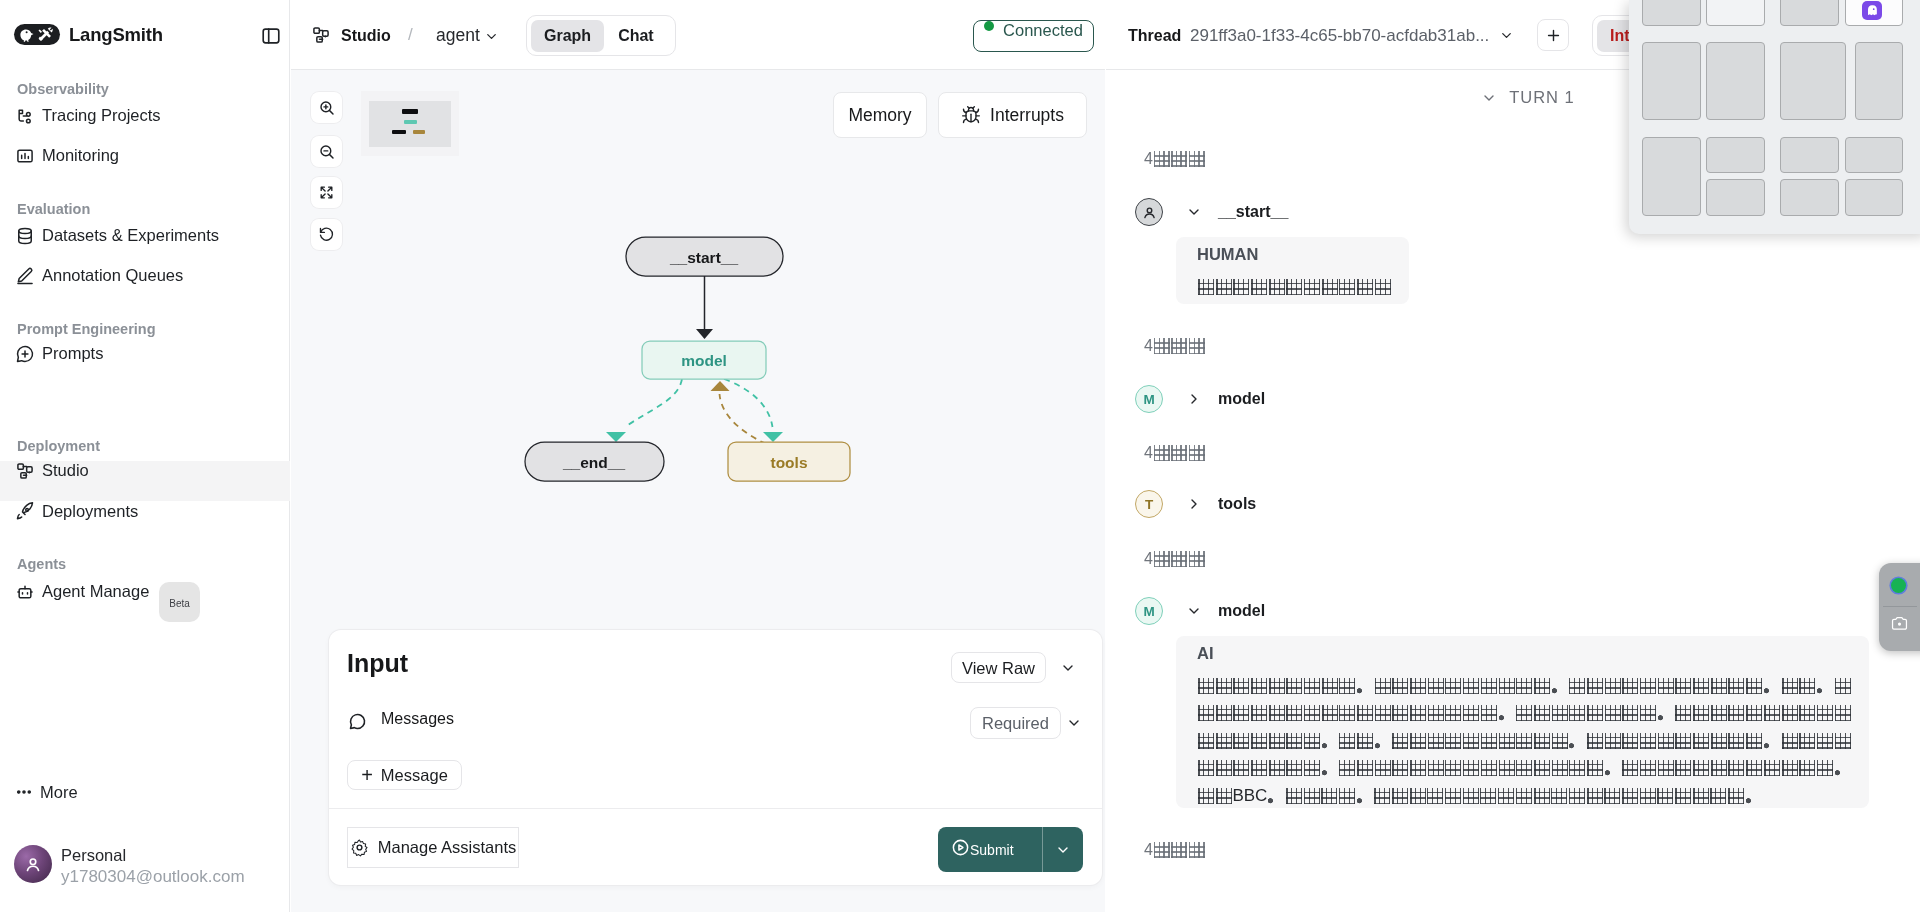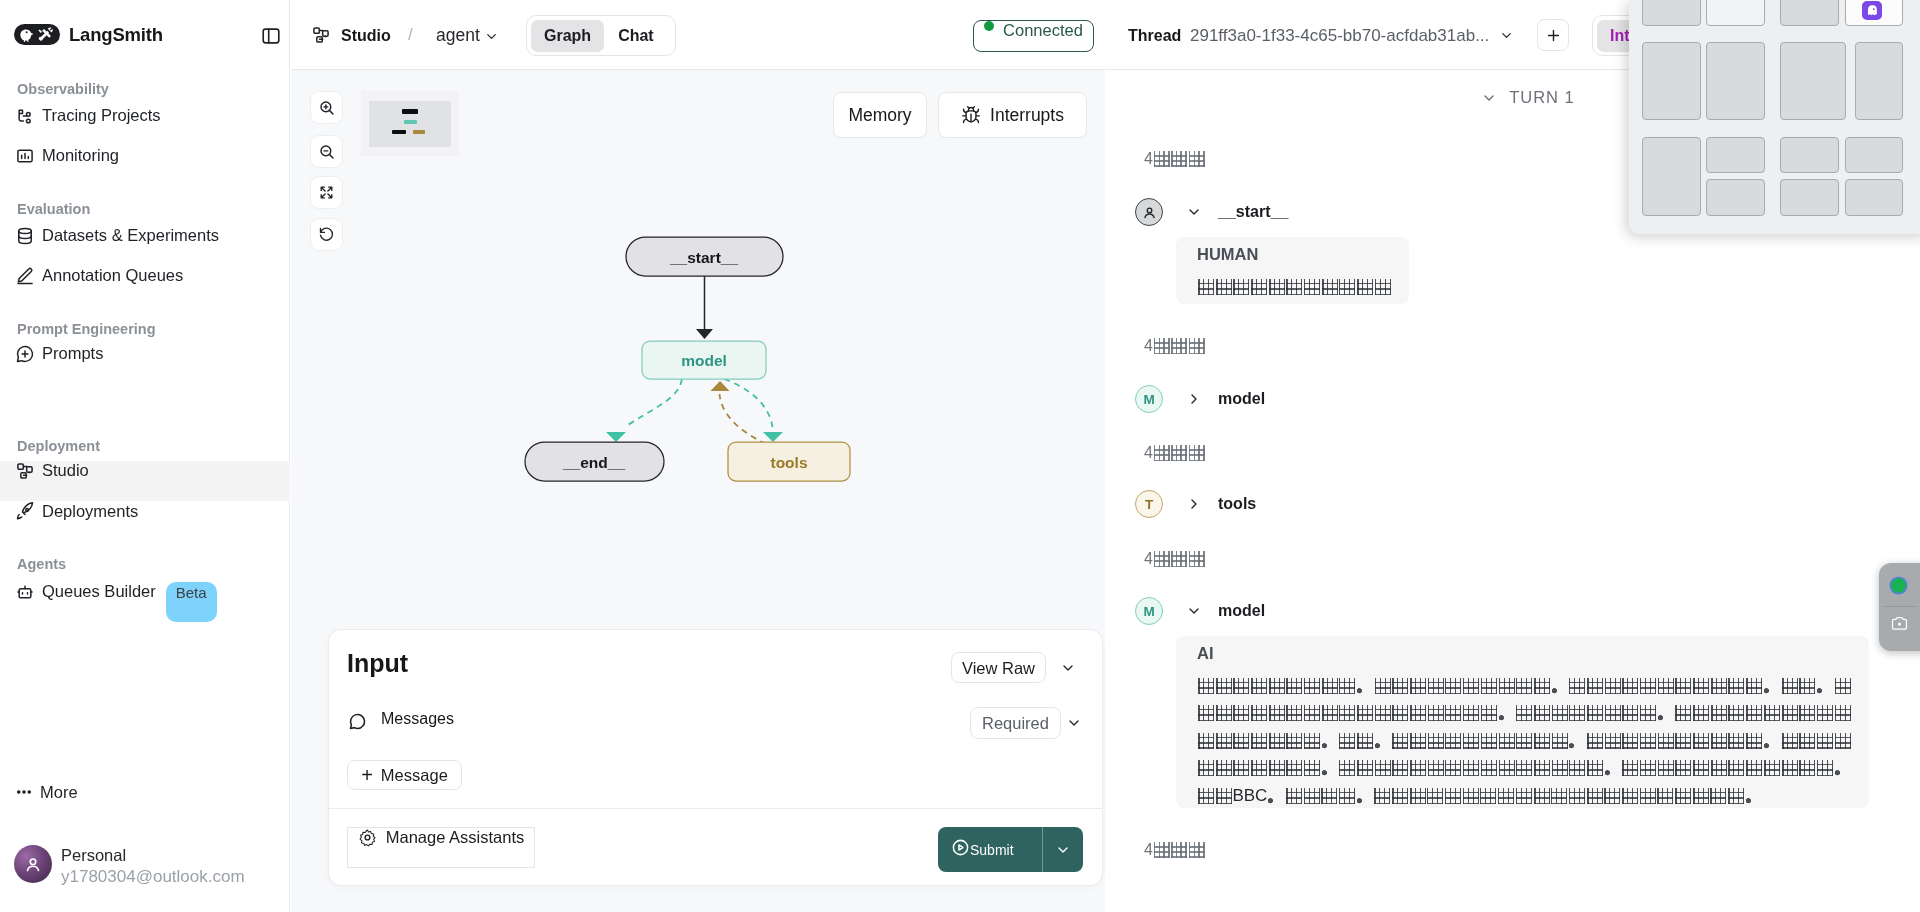--- a/index.html
+++ b/index.html
@@ -13,21 +13,21 @@
 
 
 #sidebar{position:absolute;left:0;top:0;width:290px;height:912px;background:#fff;border-right:1px solid #e7e8ea}
 #sidebar .logo{position:absolute;left:14px;top:24px;width:46px;height:21px;background:#1c1e21;border-radius:10.5px}
 #sidebar .brand{position:absolute;left:69px;top:24px;font-size:18.5px;font-weight:700;color:#17181a;letter-spacing:-.2px}
 #sidebar .paneltoggle{position:absolute;left:260px;top:25px}
 .shead{position:absolute;left:17px;font-size:14.5px;font-weight:700;color:#8b9097}
 .srow{position:absolute;left:0;width:290px;height:40px;display:flex;padding-left:15px;font-size:16.5px;color:#1e2125}
 .srow svg{flex:0 0 auto;margin-right:7px}
 .srow.sel{background:#f4f4f5}
-.badge{margin-left:10px;background:#7dd3fc;border-radius:10px;font-size:15px;color:#3f4046;padding:2px 10px 3px}
+.badge{margin-left:10px;background:#e5e5e5;border-radius:10px;font-size:10px;color:#3f4046;padding:16px 10px 3px}
 #user{position:absolute;left:14px;top:845px;width:270px}
 #user .av{position:absolute;left:0;top:0;width:38px;height:38px;border-radius:50%;background:radial-gradient(circle at 32% 30%,#9b6aa8 0%,#6e4579 45%,#3d2545 100%)}
 #user .n1{position:absolute;left:47px;top:1px;font-size:16.5px;color:#26282c}
 #user .n2{position:absolute;left:47px;top:22px;font-size:17px;color:#9ba1a8}
 
 
 #main{position:absolute;left:291px;top:0;width:814px;height:912px;background:#f7f8fa}
 #mhead{position:absolute;left:0;top:0;width:814px;height:70px;background:#fff;border-bottom:1px solid #e7e8ea}
 #mhead .t1{position:absolute;left:50px;top:27px;font-size:16px;font-weight:700;color:#17181a}
 #mhead .sl{position:absolute;left:117px;top:25px;font-size:17px;color:#b4b8bd}
@@ -45,32 +45,32 @@
 #minimap i{position:absolute;border-radius:1px}
 .mbtn{position:absolute;top:92px;height:46px;background:#fff;border:1px solid #e7e8ea;border-radius:8px;display:flex;align-items:center;justify-content:center;font-size:17.5px;color:#17181a}
 
 #input{position:absolute;left:38px;top:630px;width:773px;height:255px;background:#fff;border-radius:12px;box-shadow:0 0 0 1px #ececee,0 2px 6px rgba(0,0,0,.04)}
 #input .title{position:absolute;left:18px;top:19px;font-size:25px;font-weight:700;color:#17181a}
 #input .vraw{position:absolute;left:622px;top:22px;width:95px;height:31px;border:1px solid #e5e5e8;border-radius:8px;text-align:center;line-height:30px;font-size:16.5px;color:#1b1d20}
 #input .msgs{position:absolute;left:19px;top:80px;font-size:16px;font-weight:400;color:#17181a}
 #input .req{position:absolute;left:641px;top:77px;height:32px;border:1px solid #e5e5e8;border-radius:8px;line-height:31px;padding:0 11px;font-size:16.5px;color:#5b6068}
 #input .addmsg{position:absolute;left:18px;top:130px;width:115px;height:30px;border:1px solid #e5e5e8;border-radius:8px;font-size:16.5px;color:#1b1d20;display:flex;align-items:center;justify-content:center}
 #input .div{position:absolute;left:0;top:178px;width:773px;height:1px;background:#ececee}
-#input .mass{position:absolute;left:18px;top:197px;width:188px;height:41px;border:1px solid #e5e5e8;border-radius:0;display:flex;align-items:flex-start;justify-content:center;font-size:16.5px;color:#1b1d20}
+#input .mass{position:absolute;left:18px;top:197px;width:172px;height:41px;border:1px solid #e5e5e8;border-radius:0;display:flex;align-items:center;justify-content:center;font-size:16.5px;color:#1b1d20}
 #submit{position:absolute;left:609px;top:197px;width:145px;height:45px;background:#2e6360;border-radius:8px;color:#fff;display:flex;align-items:center}
 #submit .chev{position:absolute;right:0;top:0;width:41px;height:45px;border-left:1px solid rgba(255,255,255,.35);display:flex;align-items:center;justify-content:center}
 
 
 #right{position:absolute;left:1106px;top:0;width:814px;height:912px;background:#fff}
 #rhead{position:absolute;left:0;top:0;width:814px;height:70px;border-bottom:1px solid #e7e8ea;background:#fff}
 #rhead .t1{position:absolute;left:22px;top:27px;font-size:16px;font-weight:700;color:#17181a}
 #rhead .tid{position:absolute;left:84px;top:26px;font-size:17px;color:#5b6068}
 #rhead .plus{position:absolute;left:431px;top:19px;width:32px;height:32px;border:1px solid #e5e5e8;border-radius:8px}
 #rhead .itabs{position:absolute;left:486px;top:15px;width:140px;height:41px;background:#fff;border:1px solid #e5e5e8;border-radius:10px;display:flex;align-items:center;padding:0 4px}
-#rhead .itabs .tg{background:#e4e4e7;border-radius:7px;height:32px;line-height:32px;padding:0 13px;font-size:16px;font-weight:700;color:#a21caf}
+#rhead .itabs .tg{background:#e4e4e7;border-radius:7px;height:32px;line-height:32px;padding:0 13px;font-size:16px;font-weight:700;color:#b91c1c}
 #turn{position:absolute;left:15px;top:88px;width:814px;text-align:center;font-size:16.5px;color:#6d7077;letter-spacing:1px}
 #turn svg{vertical-align:-3px;margin-right:12px}
 .ts{position:absolute;left:38px;font-size:16px;color:#70757c}
 .rrow{position:absolute;left:29px;height:28px;display:flex;align-items:center}
 .rrow .avt{width:28px;height:28px;border-radius:50%;display:flex;align-items:center;justify-content:center;font-size:13.5px;font-weight:700}
 .rrow .chv{margin:0 9px 0 16px;width:30px;display:flex;justify-content:center}
 .rrow .lbl{font-size:16px;font-weight:700;color:#1b1d20}
 .card{position:absolute;left:70px;background:#f6f6f7;border-radius:8px}
 .card .h{position:absolute;left:21px;top:8px;font-size:16.5px;font-weight:700;color:#4a4f57}
 .card .b{position:absolute;left:21px;top:36px;font-size:17px;color:#26282c;line-height:27.6px}
@@ -161,21 +161,21 @@
         <path d="M5 15c-1.5 1.2-2 5-2 5s3.8-.5 5-2M12 15l-3-3c.6-2.8 2.3-5.8 5-8 3.2-2.6 7-3 7-3s-.4 3.8-3 7c-2.2 2.7-5.2 4.4-8 5z"></path>
         <circle cx="14.5" cy="9.5" r="1.6"></circle>
       </svg>
       <span>Deployments</span>
     </div>
     <div class="srow" style="top:582px">
       <svg width="20" height="20" viewBox="0 0 24 24" fill="none" stroke="#1f2226" stroke-width="1.8" stroke-linecap="round" stroke-linejoin="round">
         <rect x="5" y="8" width="14" height="11" rx="2"></rect>
         <path d="M12 8V5 M9 13v1.5 M15 13v1.5 M5 12H3.5 M20.5 12H19"></path>
       </svg>
-      <span>Queues Builder</span>
+      <span>Agent Manage</span>
       <span class="badge">Beta</span>
     </div>
     <div class="srow " style="top:783px">
       <svg width="18" height="18" viewBox="0 0 24 24" fill="none" stroke="#1f2226" stroke-width="1.8" stroke-linecap="round" stroke-linejoin="round">
         <circle cx="5" cy="12" r="1.5" fill="#1f2226"></circle>
         <circle cx="12" cy="12" r="1.5" fill="#1f2226"></circle>
         <circle cx="19" cy="12" r="1.5" fill="#1f2226"></circle>
       </svg>
       <span>More</span>
     </div>

